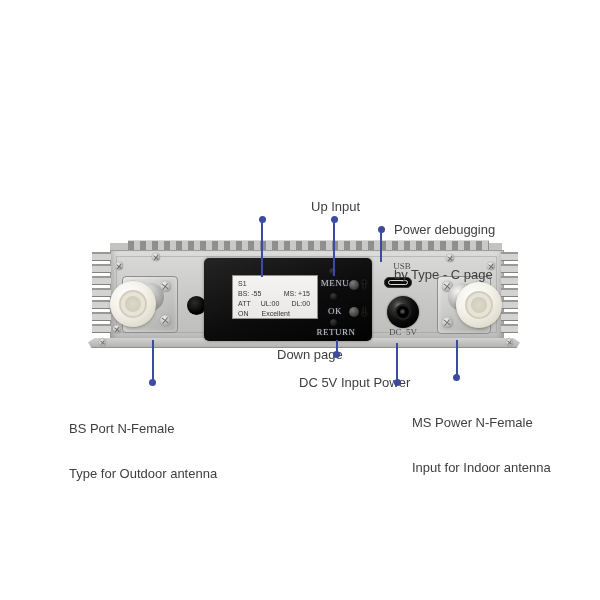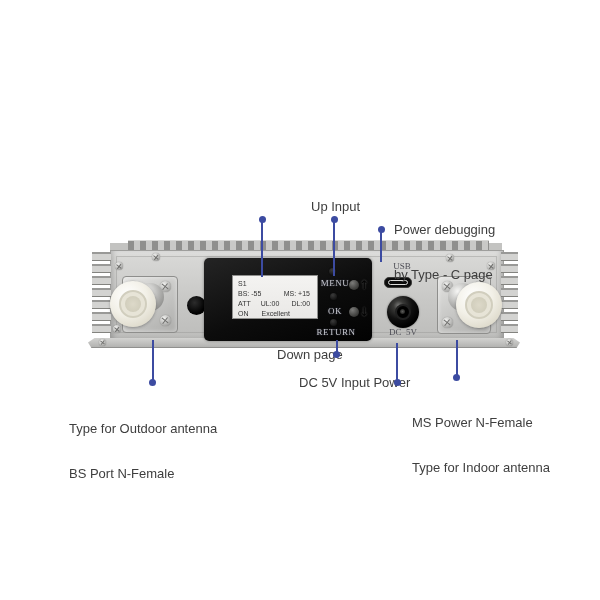--- a/index.html
+++ b/index.html
@@ -175,26 +175,26 @@
 
   <div class="abs ann" style="left:277px;top:347px;">Down page</div>
   <div class="abs aline" style="left:336px;top:340px;height:12px;"></div>
   <div class="abs adot" style="left:333px;top:351px;"></div>
 
   <div class="abs ann" style="left:299px;top:375px;">DC 5V Input Power</div>
   <div class="abs aline" style="left:396px;top:343px;height:37px;"></div>
   <div class="abs adot" style="left:394px;top:379px;"></div>
 
   <div class="abs ann" style="left:69px;top:391px;">
+    <div>BS Port N-Female</div>
     <div>Type for Outdoor antenna</div>
-    <div>BS Port N-Female</div>
   </div>
   <div class="abs aline" style="left:152px;top:340px;height:40px;"></div>
   <div class="abs adot" style="left:149px;top:379px;"></div>
 
   <div class="abs ann" style="left:412px;top:385px;">
     <div>MS Power N-Female</div>
-    <div>Type for Indoor antenna</div>
+    <div>Input for Indoor antenna</div>
   </div>
   <div class="abs aline" style="left:456px;top:340px;height:35px;"></div>
   <div class="abs adot" style="left:453px;top:374px;"></div>
 
 </div>
 
 </body></html>

